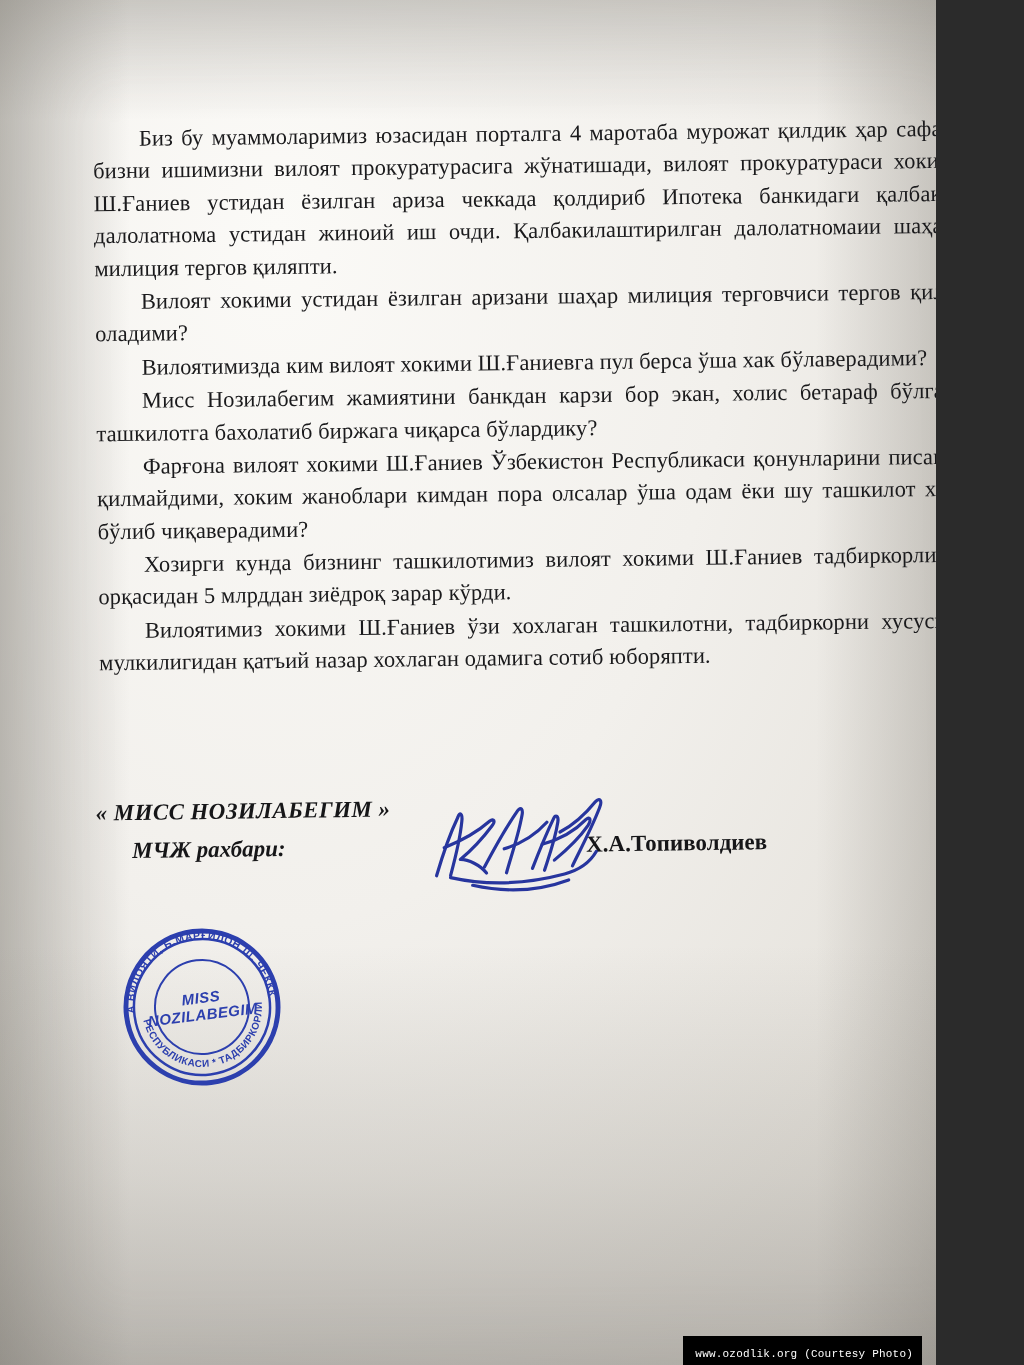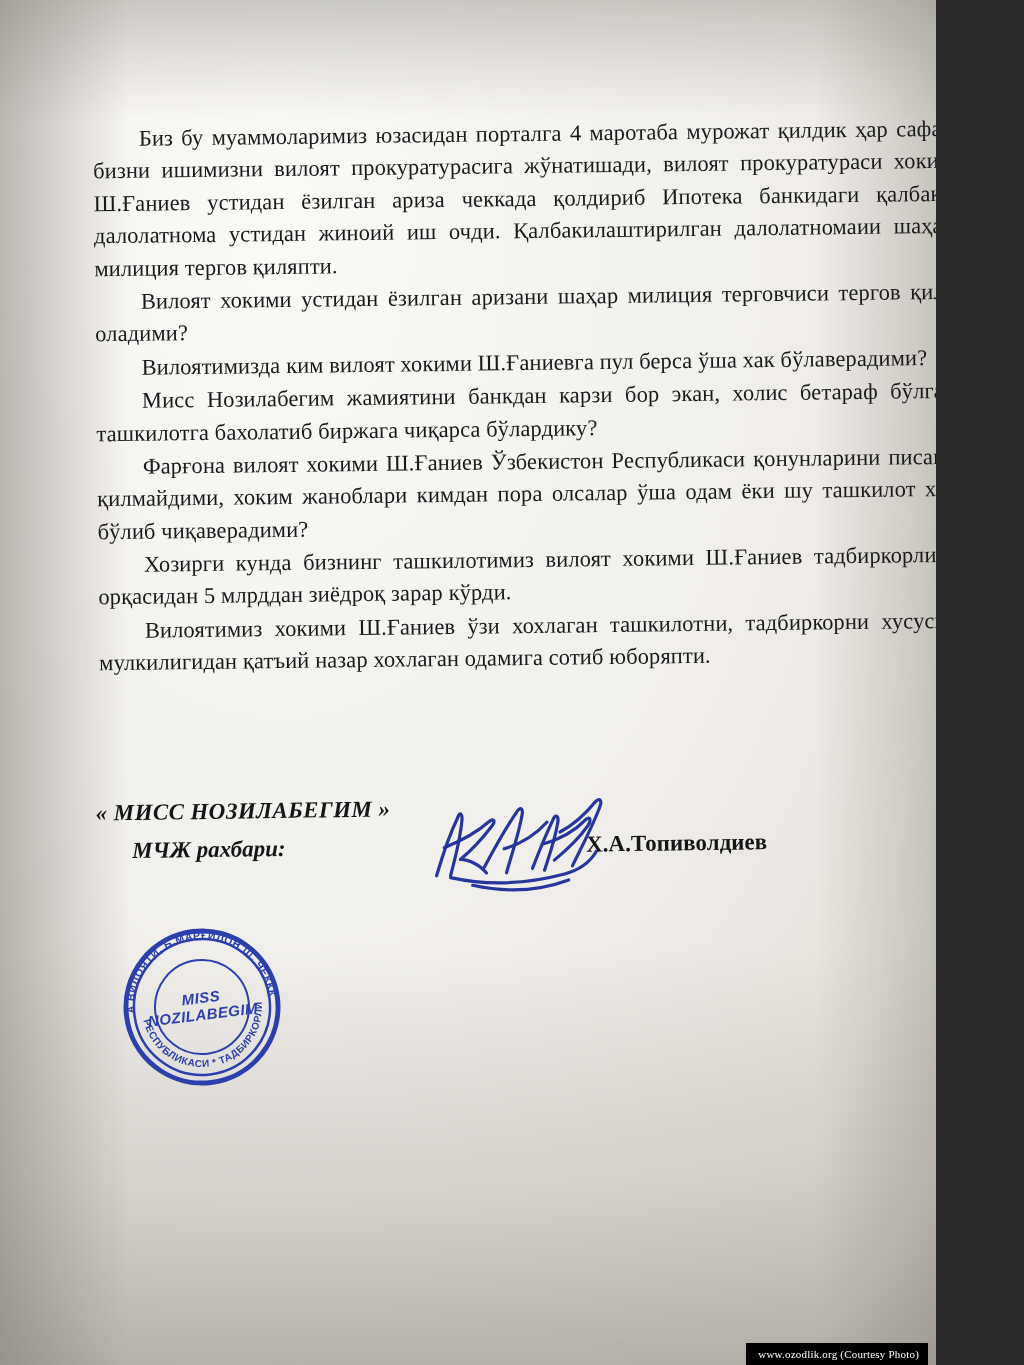--- a/index.html
+++ b/index.html
@@ -138,27 +138,27 @@
     font-weight: bold;
     font-style: italic;
     font-size: 15px;
     line-height: 1.15;
     letter-spacing: 0.5px;
   }
 
   
   #credit {
     position: absolute;
-    right: 8px;
+    right: 14px;
     bottom: 0;
     background: #000000;
     color: #ffffff;
-    font-family: Liberation Serif, serif;
+    font-family: Liberation Mono, monospace;
     font-size: 11px;
-    padding: 5px 9px 5px 12px;
+    padding: 12px 9px 5px 12px;
     letter-spacing: 0.2px;
   }
 </style>
 </head>
 <body>
 
 <div id="page">
 
   <div id="paper"></div>
   <div id="shade-top"></div>

